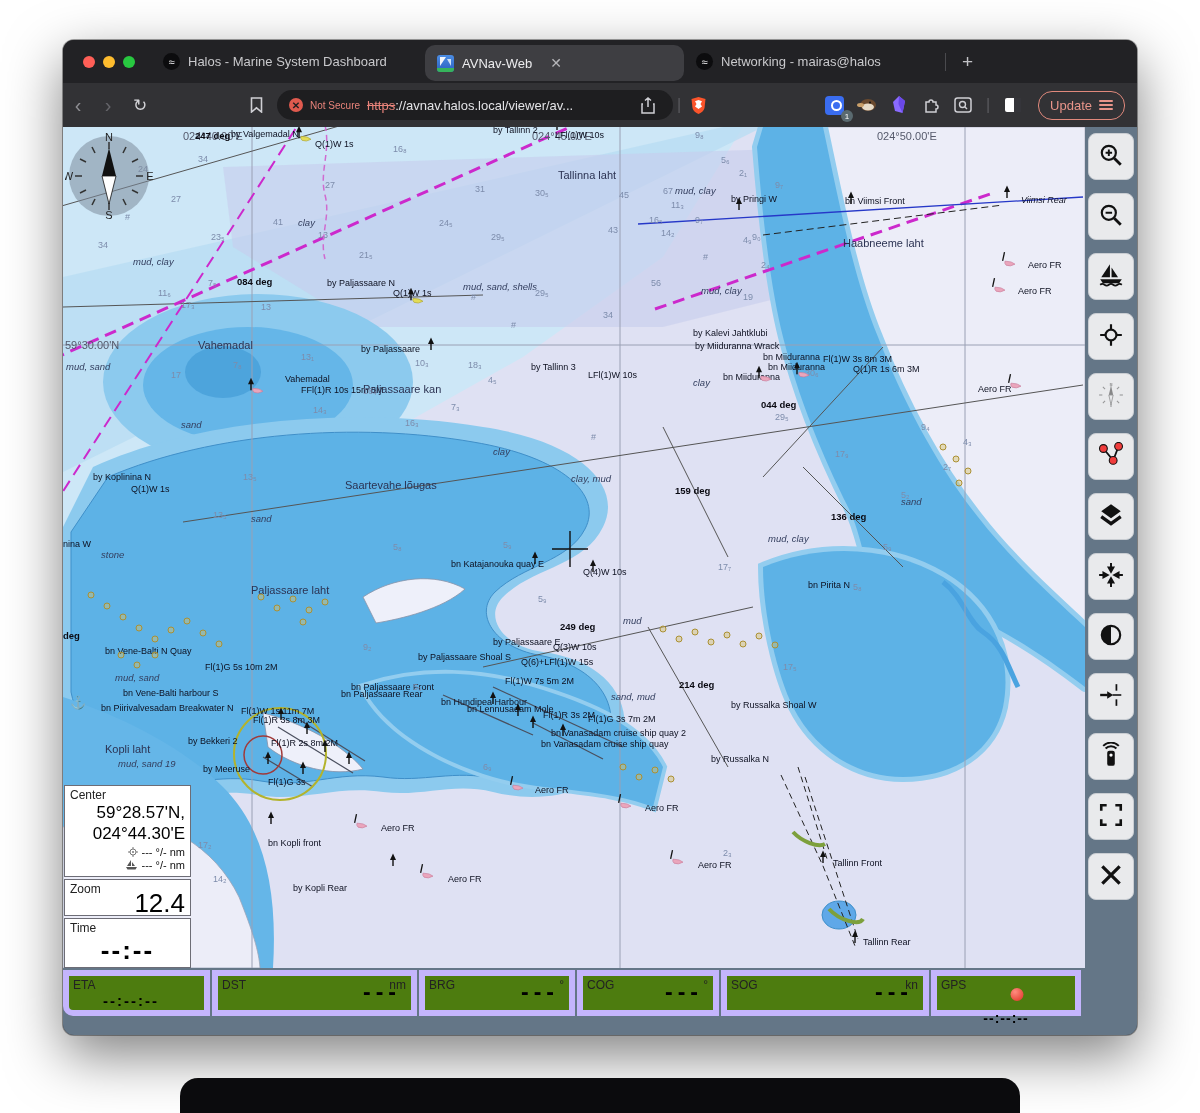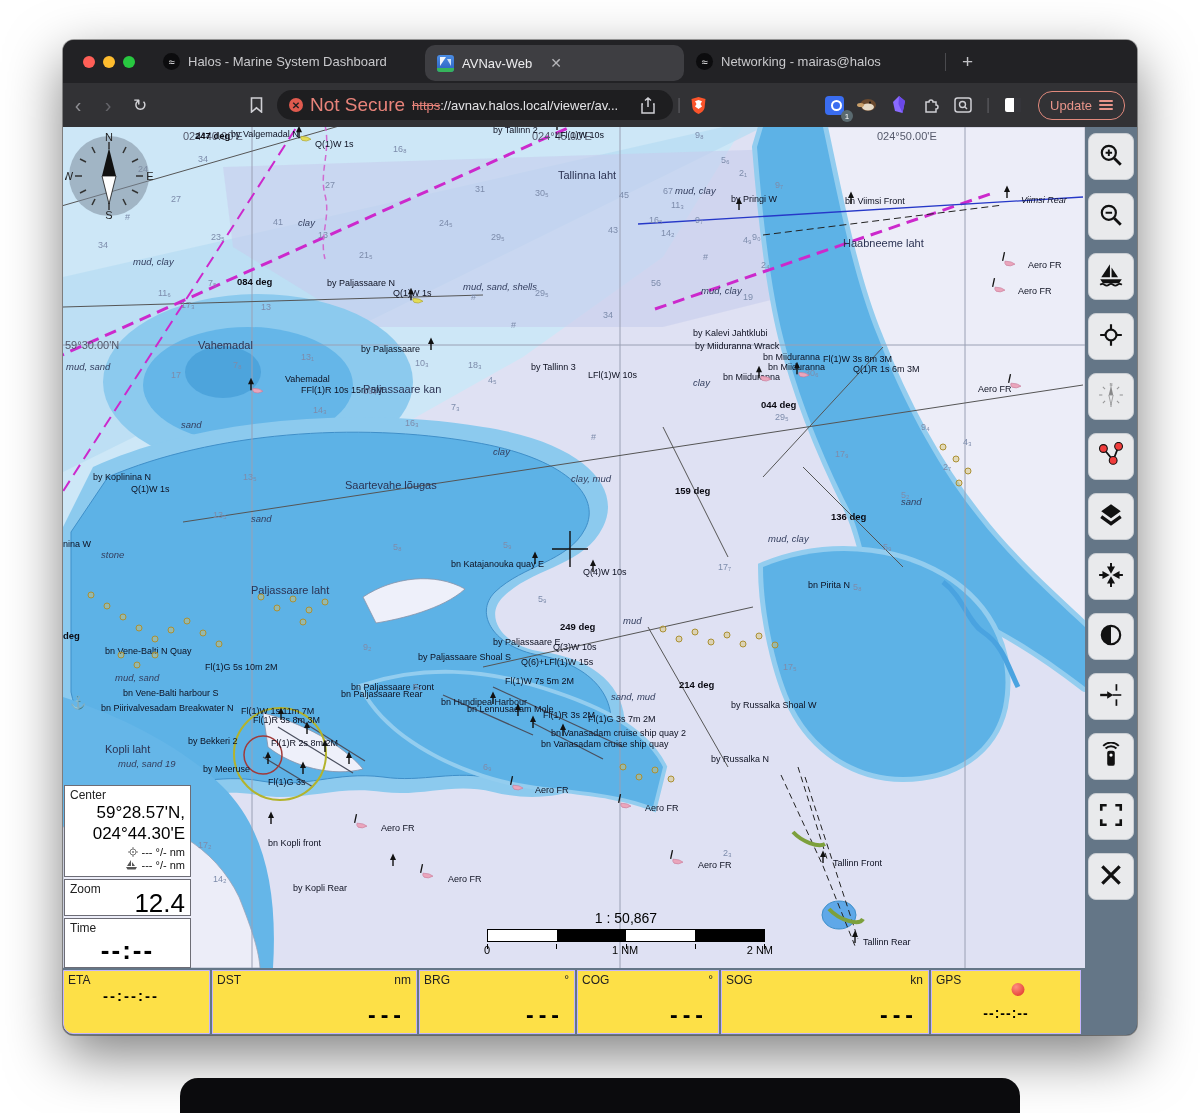--- a/index.html
+++ b/index.html
@@ -21,21 +21,21 @@
   .closex{color:#b6b6ba;font-size:14px;margin-left:10px;cursor:default}
   .newtab{color:#c2c2c6;font-size:19px;padding:0 14px}
   
   .toolbar{position:absolute;left:0;top:43px;width:100%;height:44px;background:#323235;display:flex;align-items:center;border-bottom:1px solid #262629}
   .navbtn{color:#8f8f94;font-size:20px;width:30px;text-align:center;flex:none}
   .navbtn.dim{color:#66666b}
   .reload{color:#d2d2d6;font-size:17px;width:34px;text-align:center;flex:none}
   .bookmark{margin-left:86px;margin-right:8px;flex:none}
   .urlpill{height:30px;background:#1e1e20;border-radius:15px;display:flex;align-items:center;padding:0 12px;gap:7px;width:372px;flex:none}
   .nsbadge{width:14px;height:14px;border-radius:50%;background:#e05a4e;color:#1e1e20;font-size:10px;font-weight:bold;display:flex;align-items:center;justify-content:center;flex:none}
-  .nstext{color:#e8837a;font-size:19px;flex:none}
+  .nstext{color:#e8837a;font-size:10px;flex:none}
   .urltxt{color:#e3e3e6;font-size:13px;white-space:nowrap;overflow:hidden}
   .urltxt .scheme{color:#e8837a;text-decoration:line-through}
   .pillsep{color:#5a5a5f;margin:0 4px}
   .ticon{flex:none;display:flex;align-items:center;justify-content:center;width:26px;height:26px}
   .rightcluster{margin-left:auto;display:flex;align-items:center;gap:6px;padding-right:12px}
   .pwicon{width:19px;height:19px;border-radius:4px;background:#3a6df0;position:relative;flex:none}
   .pwicon:after{content:"";position:absolute;left:6px;top:4px;width:7px;height:7px;border:2px solid #fff;border-radius:50%}
   .badge1{position:absolute;right:-5px;bottom:-4px;width:12px;height:12px;border-radius:50%;background:#5a6a70;color:#fff;font-size:8px;display:flex;align-items:center;justify-content:center}
   .updatebtn{border:1.5px solid #e0897c;color:#e8958a;border-radius:14px;height:27px;display:flex;align-items:center;gap:7px;padding:0 11px;font-size:13px;margin-left:6px}
   .hamb{display:inline-block;width:14px}
@@ -64,21 +64,21 @@
   .scalebar{position:absolute;left:424px;top:783px;width:278px;z-index:25;color:#000}
   .scaletitle{text-align:center;font-size:14px;margin-bottom:3px}
   .bar{height:11px;border:1px solid #000;display:flex;background:#fff}
   .bar i{flex:1}
   .bar i.b{background:#000}
   .ticks{position:relative;height:16px;font-size:11px}
   .ticks span{position:absolute;top:2px}
   .tickmark{position:absolute;top:-3px;width:1px;height:5px;background:#000}
   
   .footer{position:absolute;left:0;top:928px;width:1074px;height:67px;background:#647687}
-  .fcell{position:absolute;top:2px;height:64px;background:#fde047;border:1px solid #c4b5fd;box-sizing:border-box}
+  .fcell{position:absolute;top:2px;height:46px;background:#4d7c0f;border:6px solid #c4b5fd;box-sizing:border-box}
   .fcell .flabel{position:absolute;left:4px;top:2px;font-size:12px;color:#222}
   .fcell .funit{position:absolute;right:5px;top:2px;font-size:12px;color:#222}
   .fcell .fval{position:absolute;right:10px;bottom:4px;font-size:23px;font-weight:bold;letter-spacing:5px;color:#000}
   .fcell .fval.small{font-size:15px;letter-spacing:2px;right:auto;left:50%;transform:translateX(-60%);bottom:auto;top:16px}
   .gpsdot{position:absolute;left:58%;top:12px;width:13px;height:13px;border-radius:50%;background:radial-gradient(circle at 35% 30%,#ff8d80,#dd2f22);transform:translateX(-50%)}
   .gpsval{position:absolute;left:50%;top:34px;transform:translateX(-50%);font-size:14px;font-weight:bold;letter-spacing:1px;color:#000}
   .crosshair{position:absolute;z-index:20}
   .compassrose{position:absolute;left:2px;top:5px;z-index:28}
   .bottombar{position:absolute;left:180px;top:1078px;width:840px;height:40px;background:#0b0b0d;border-radius:18px 18px 0 0}
 </style>
@@ -645,39 +645,20 @@
           <path d="M67,30 l6,-3"></path>
       </g>
       <path d="M44,16 L51,44 L37,44 Z" fill="#111"></path>
       <path d="M44,72 L51,44 L37,44 Z" fill="#fff" stroke="#111" stroke-width="0.8"></path>
       <text id="cr-n" x="44" y="9" text-anchor="middle" font-size="11" fill="#222" font-family="Liberation Sans,sans-serif">N</text>
       <text id="cr-s" x="44" y="87" text-anchor="middle" font-size="11" fill="#222" font-family="Liberation Sans,sans-serif">S</text>
       <text id="cr-w" x="3" y="48" text-anchor="middle" font-size="11" fill="#222" font-family="Liberation Sans,sans-serif">W</text>
       <text id="cr-e" x="85" y="48" text-anchor="middle" font-size="11" fill="#222" font-family="Liberation Sans,sans-serif">E</text>
     </svg>
 
-    <div class="scalebar">
-      <div class="scaletitle">1 : 50,867</div>
-      <div class="bar">
-          <i></i>
-          <i class="b"></i>
-          <i></i>
-          <i class="b"></i>
-        </div>
-      <div class="ticks">
-        <span class="tickmark" style="left:0"></span>
-          <span class="tickmark" style="left:69px"></span>
-          <span class="tickmark" style="left:139px"></span>
-          <span class="tickmark" style="left:208px"></span>
-          <span class="tickmark" style="right:0"></span>
-        <span style="left:-3px">0</span>
-        <span style="left:125px">1 NM</span>
-        <span style="right:-8px">2 NM</span>
-      </div>
-    </div>
 
     <div class="panel" style="top:658px;height:92px">
       <div class="ptitle">Center</div>
       <div class="center-coord">59°28.57'N,</div>
       <div class="center-coord">024°44.30'E</div>
       <div class="mini-row">
           <svg width="10" height="10">
             <circle cx="5" cy="5" r="3" fill="none" stroke="#777"></circle>
             <circle cx="5" cy="5" r="1" fill="#777"></circle>
             <path d="M5,0 V2 M5,8 V10 M0,5 H2 M8,5 H10" stroke="#777"></path>

